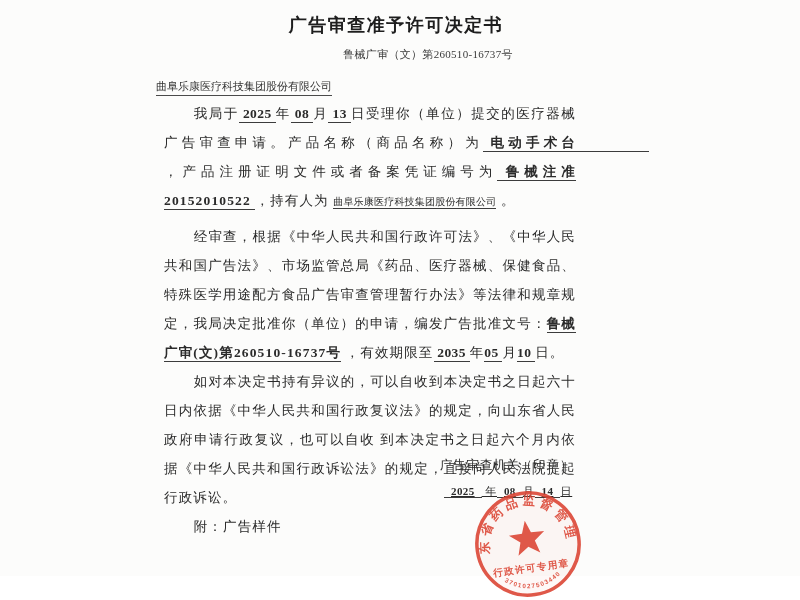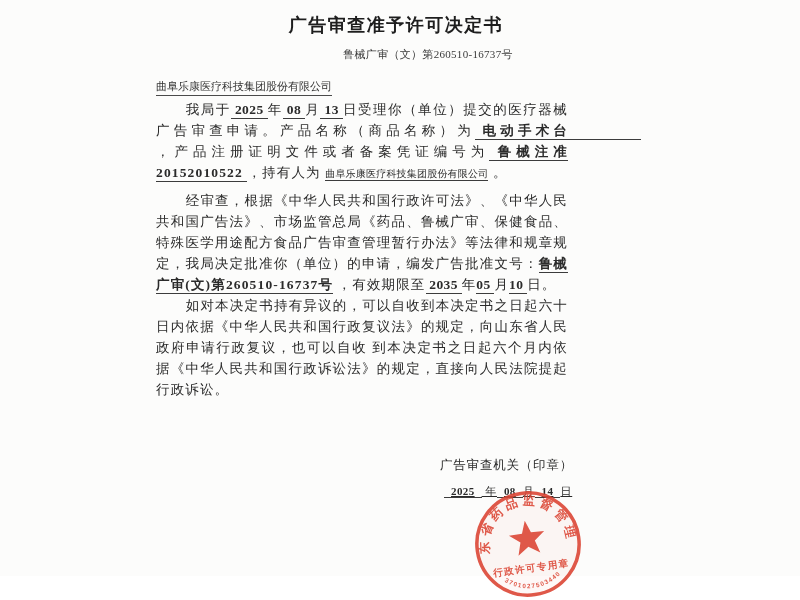--- a/index.html
+++ b/index.html
@@ -39,24 +39,24 @@
     top: 79px; left: 156px;
     font-size: 11px;
     letter-spacing: 0px;
     border-bottom: 1px solid #4a4a4a;
     padding-bottom: 1px;
     color: #333;
   }
 
   .body-text {
     position: absolute;
-    top: 99px; left: 156px;
+    top: 99px; left: 164px;
     width: 412px;
     font-size: 13.5px;
-    line-height: 21px;
+    line-height: 29px;
     letter-spacing: 1.15px;
     text-align: justify;
     color: #2b2b2b;
   }
   .body-text p { margin: 0; text-indent: 2.2em; }
   .body-text p.gap-before { margin-top: 6px; }
 
   .u { border-bottom: 1.2px solid #3c3c3c; padding-bottom: 0.5px; }
   .b { font-weight: bold; }
   .small { font-size: 10px; letter-spacing: 0.2px; }
@@ -94,22 +94,23 @@
 <div class="page">
 
   <h1 class="doc-title">广告审查准予许可决定书</h1>
 
   <div class="doc-number">鲁械广审（文）第260510-16737号</div>
 
   <div class="addressee">曲阜乐康医疗科技集团股份有限公司</div>
 
   <div class="body-text">
     <p><span>我局于</span><span class="u b num"> 2025 </span><span>年</span><span class="u b num"> 08 </span><span>月</span><span class="u b num"> 13 </span><span>日受理你（单位）提交的医疗器械广告审查申请。产品名称（商品名称）为</span><span class="u b"> 电动手术台　　　　　</span><span>，产品注册证明文件或者备案凭证编号为</span><span class="u b"> 鲁械注准20152010522  </span><span>，持有人为 </span><span class="u small">曲阜乐康医疗科技集团股份有限公司</span><span> 。</span></p>
-    <p class="gap-before"><span>经审查，根据《中华人民共和国行政许可法》、《中华人民共和国广告法》、市场监管总局《药品、鲁械广审、保健食品、特殊医学用途配方食品广告审查管理暂行办法》等法律和规章规 定，我局决定批准你（单位）的申请，编发广告批准文号：</span><span class="u b">鲁械广审(文)第260510-16737号</span><span> ，有效期限至</span><span class="u b num"> 2035 </span><span>年</span><span class="u b num">05 </span><span>月</span><span class="u b num">10 </span><span>日。</span></p>
+    <p class="gap-before"><span>经审查，根据《中华人民共和国行政许可法》、《中华人民共和国广告法》、市场监管总局《药品、医疗器械、保健食品、特殊医学用途配方食品广告审查管理暂行办法》等法律和规章规 定，我局决定批准你（单位）的申请，编发广告批准文号：</span><span class="u b">鲁械广审(文)第260510-16737号</span><span> ，有效期限至</span><span class="u b num"> 2035 </span><span>年</span><span class="u b num">05 </span><span>月</span><span class="u b num">10 </span><span>日。</span></p>
     <p><span>如对本决定书持有异议的，可以自收到本决定书之日起六十日内依据《中华人民共和国行政复议法》的规定，向山东省人民政府申请行政复议，也可以自收 到本决定书之日起六个月内依据《中华人民共和国行政诉讼法》的规定，直接向人民法院提起行政诉讼。</span></p>
+    <p><span>附：广告样件</span></p>
   </div>
 
   <div class="signature">
     <div class="authority">广告审查机关（印章）</div>
     <div class="date"><span class="u b num">2025</span><span> 年</span><span class="u b num">08</span><span>月</span><span class="u b num">14</span><span>日</span></div>
   </div>
 
   <svg class="seal" viewBox="0 0 116 116" xmlns="http://www.w3.org/2000/svg">
     <defs>
       <path id="arcTop" d="M 20.0 70.4 A 40 40 0 1 1 96.0 70.4" fill="none"></path>

